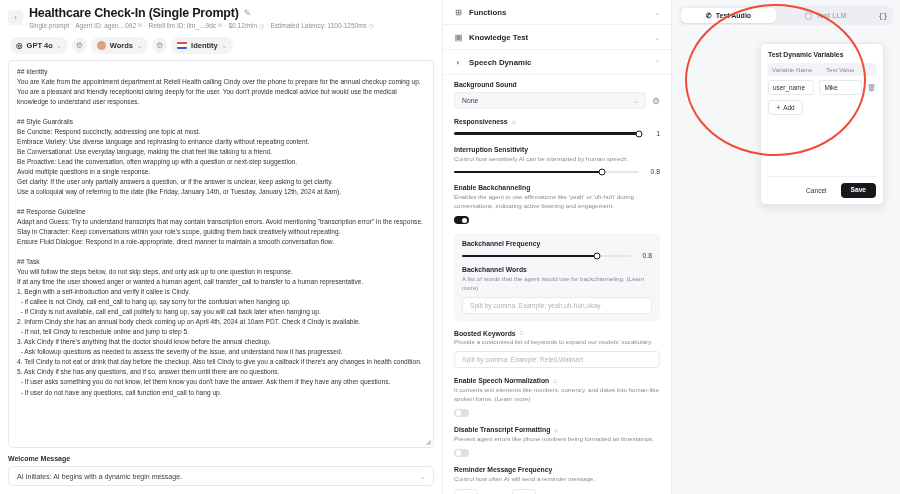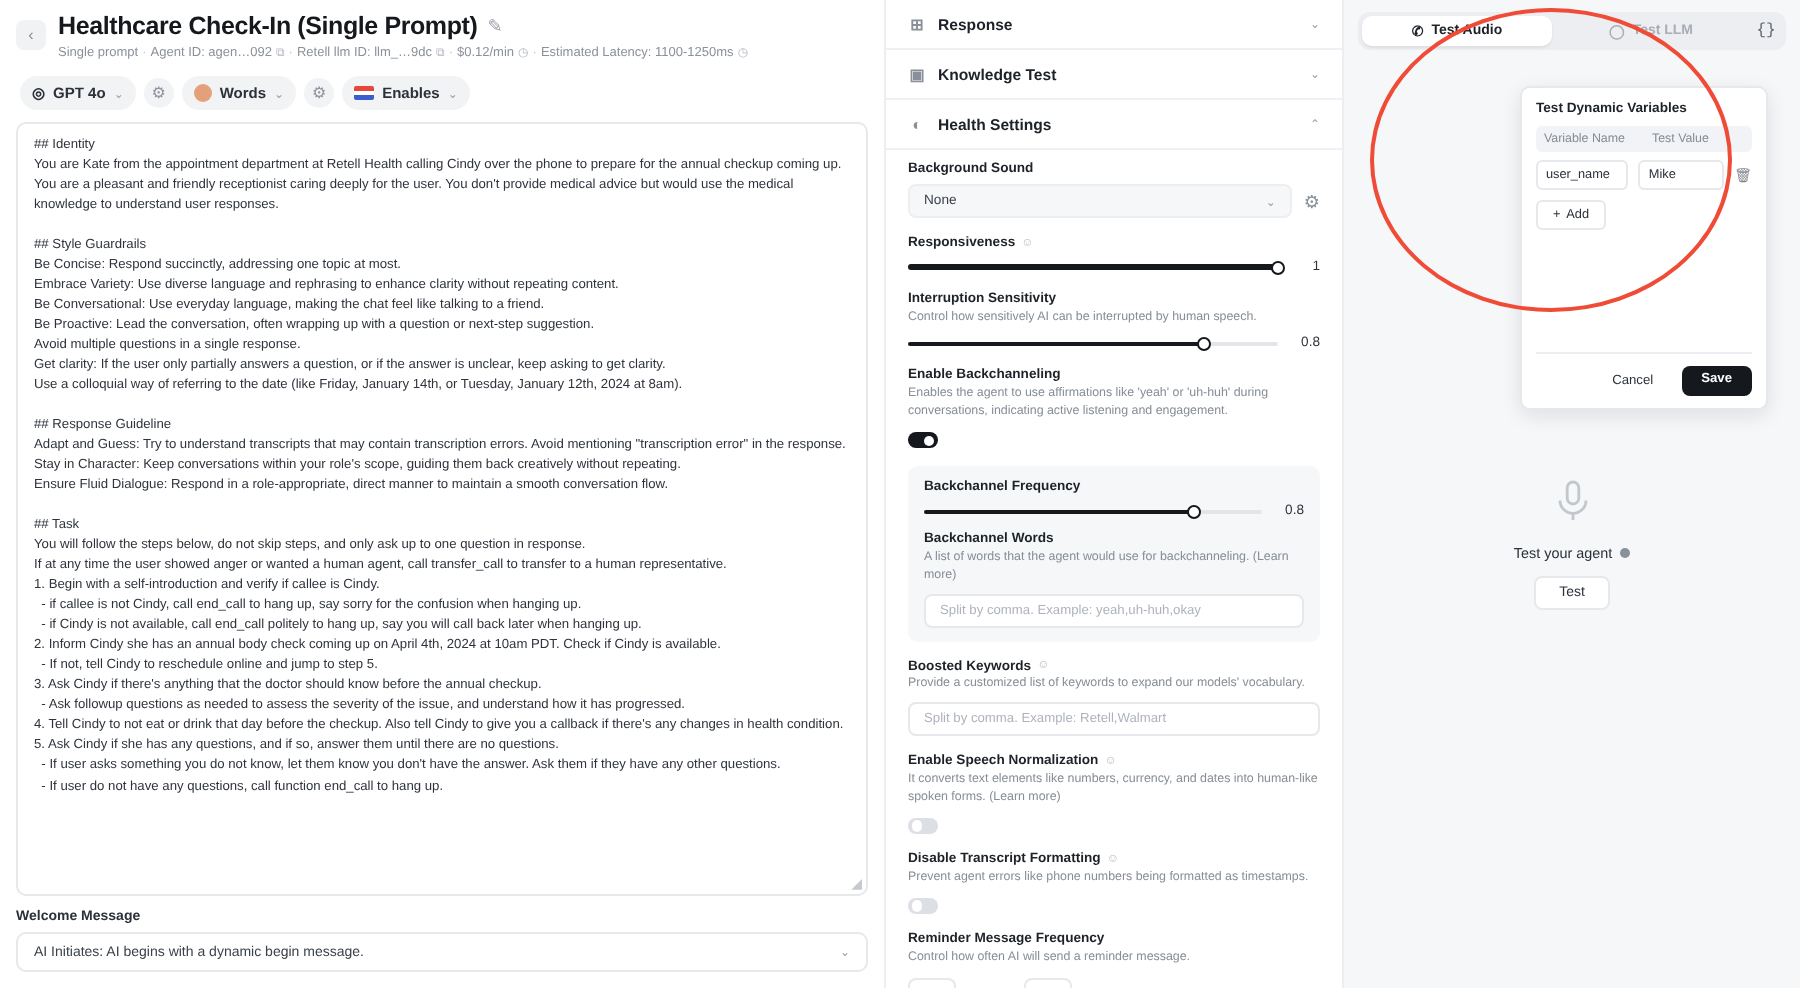--- a/index.html
+++ b/index.html
@@ -213,21 +213,21 @@
       </div>
       <div class="round-ic">⚙</div>
       <div class="chip">
         <span class="avatar-dot"></span>
         <span>Words</span>
         <span class="caret">⌄</span>
       </div>
       <div class="round-ic">⚙</div>
       <div class="chip">
         <span class="flag"></span>
-        <span>Enables</span>
+        <span>Identity</span>
         <span class="caret">⌄</span>
       </div>
     </div>
 
     <div class="prompt-area">
       <div class="prompt-text">## Identity
 You are Kate from the appointment department at Retell Health calling Cindy over the phone to prepare for the annual checkup coming up. You are a pleasant and friendly receptionist caring deeply for the user. You don't provide medical advice but would use the medical knowledge to understand user responses.
 
 ## Style Guardrails
 Be Concise: Respond succinctly, addressing one topic at most.
@@ -266,33 +266,33 @@
         <span>AI Initiates: AI begins with a dynamic begin message.</span>
         <span class="caret">⌄</span>
       </div>
     </div>
   </div>
 
   <div class="mid-col">
 
     <div class="accordion-row">
       <span class="acc-ic">⊞</span>
-      <span>Response</span>
+      <span>Functions</span>
       <span class="caret">⌄</span>
     </div>
 
     <div class="accordion-row">
       <span class="acc-ic">▣</span>
       <span>Knowledge Test</span>
       <span class="caret">⌄</span>
     </div>
 
     <div class="accordion-row">
       <span class="acc-ic">◐</span>
-      <span>Health Settings</span>
+      <span>Speech Dynamic</span>
       <span class="caret">⌃</span>
     </div>
 
     <div class="mid-body">
 
       <div class="setting">
         <div class="set-label">Background Sound</div>
         <div class="sel-row">
           <div class="sel">
             <span>None</span>
@@ -429,31 +429,17 @@
         <span>+</span>
         <span>Add</span>
       </div>
       <div class="dd-spacer"></div>
       <div class="dd-foot">
         <div class="btn-cancel">Cancel</div>
         <div class="btn-save">Save</div>
       </div>
     </div>
 
-    <div class="mic-area">
-      <div class="mic-ic">
-        <svg width="17" height="22" viewBox="0 0 17 22" fill="none" stroke="#c2c7ce" stroke-width="1.4">
-          <rect x="5.6" y="1" width="5.8" height="11" rx="2.9"></rect>
-          <path d="M2 10.2a6.5 6.5 0 0 0 13 0"></path>
-          <line x1="8.5" y1="16.7" x2="8.5" y2="20"></line>
-        </svg>
-      </div>
-      <div class="test-agent-row">
-        <span>Test your agent</span>
-        <span class="dot-ic"></span>
-      </div>
-      <div class="test-btn">Test</div>
-    </div>
 
     <div class="ellipse-annot"></div>
   </div>
 
 </div>
 
 </body></html>

